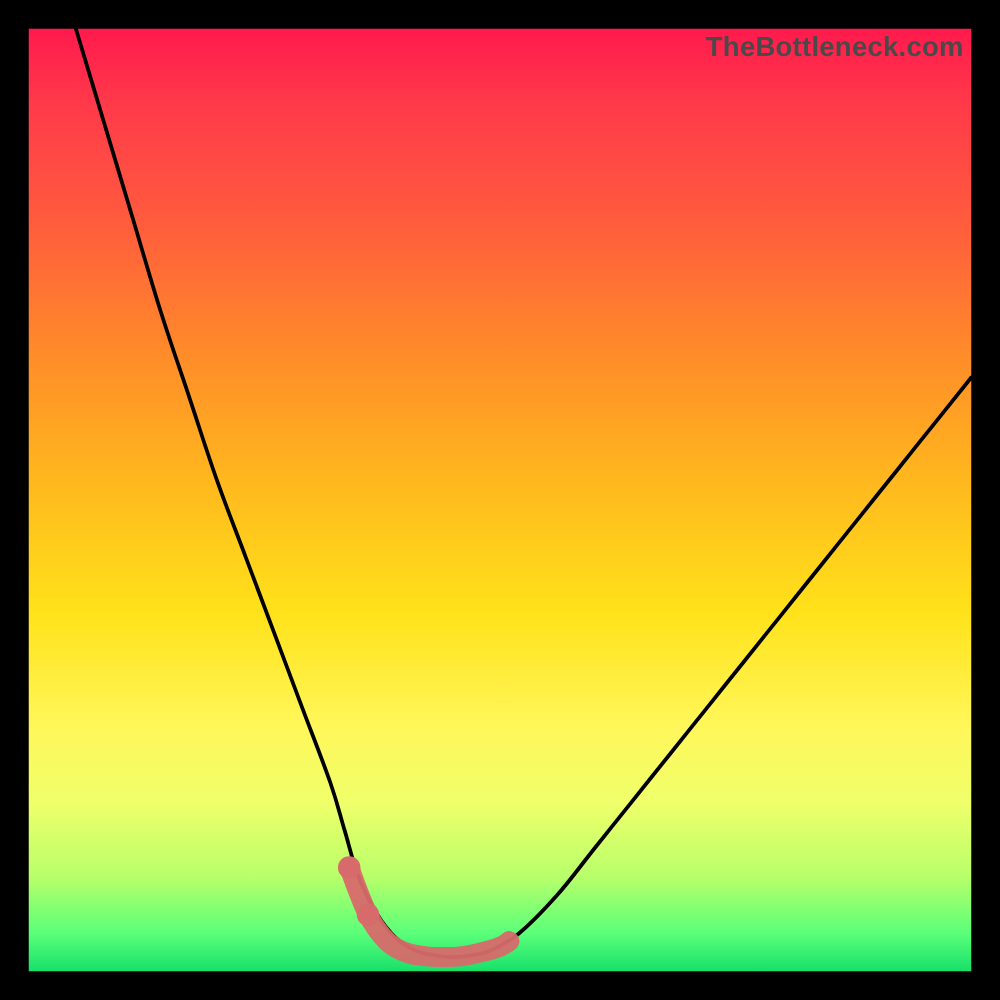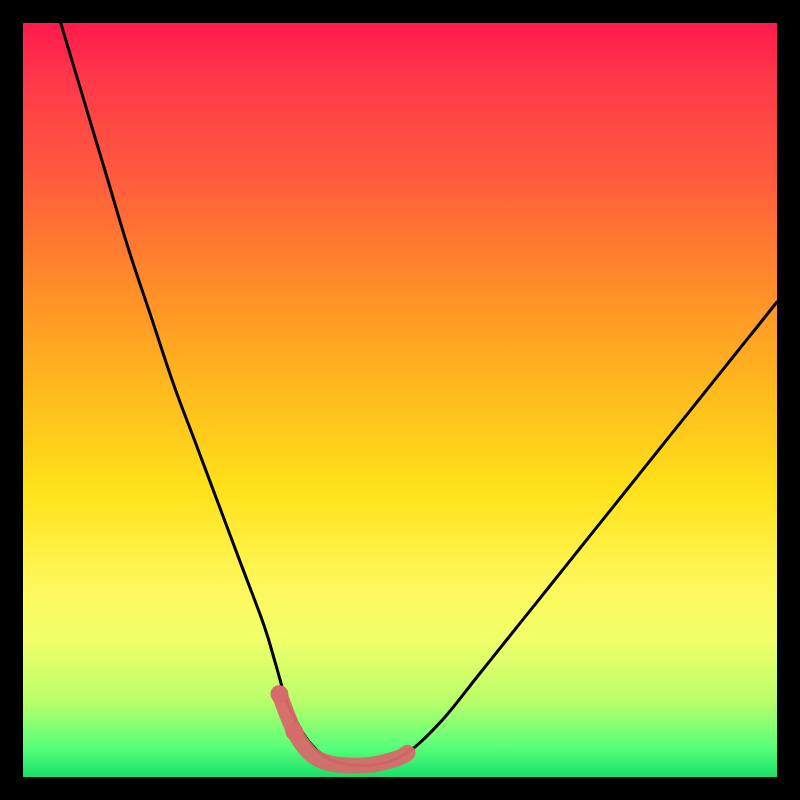--- a/index.html
+++ b/index.html
@@ -58,20 +58,21 @@
     width: 754px;
     height: 754px;
     overflow: visible;
   }
 </style>
 </head>
 <body>
 
 <div class="frame">
   <div class="plot-area">
+    <div class="watermark">TheBottleneck.com</div>
     <svg class="curve" viewBox="0 0 754 754" preserveAspectRatio="none">
       <path id="curve-path" fill="none" stroke="#000000" stroke-width="3" stroke-linejoin="round" stroke-linecap="round" d="M 37.7,0 C 41.7716,13.571999999999996 52.1768,48.255999999999986 60.32,75.39999999999998 C 68.4632,102.54399999999997 74.79679999999999,123.65599999999995 82.94,150.79999999999995 C 91.0832,177.94399999999996 97.41680000000001,200.41320000000005 105.56000000000002,226.20000000000005 C 113.70320000000002,251.98680000000004 120.03680000000001,269.6304 128.18,294.06 C 136.3232,318.4896 142.6568,338.84759999999994 150.8,361.91999999999996 C 158.94320000000002,384.9924 165.2768,400.5248 173.42000000000002,422.24 C 181.56320000000002,443.9552 187.8968,460.8448 196.04000000000002,482.56 C 204.18320000000003,504.2752 210.5168,521.1648 218.66,542.88 C 226.8032,564.5952 235.1726,585.5564 241.28,603.2 C 247.3874,620.8436 248.5184,627.328 252.59,640.9 C 256.6616,654.472 259.14979999999997,666.3852 263.9,678.6 C 268.6502,690.8148 273.5512,699.9381999999999 278.98,708.76 C 284.40880000000004,717.5818 288.63120000000004,722.45264 294.06,727.61 C 299.48879999999997,732.76736 303.7112,734.9690400000001 309.14,737.412 C 314.56879999999995,739.85496 318.79119999999995,740.23196 324.21999999999997,741.182 C 329.6488,742.1320400000001 333.8712,742.69 339.3,742.69 C 344.72880000000004,742.69 348.95120000000003,742.1320400000001 354.38,741.182 C 359.80879999999996,740.23196 362.674,740.5335600000001 369.46,737.412 C 376.246,734.29044 382.5796,731.71176 392.08000000000004,723.84 C 401.58040000000005,715.96824 411.3824000000001,705.8947999999999 422.24000000000007,693.68 C 433.09760000000006,681.4652 441.5424,669.552 452.4,655.98 C 463.25759999999997,642.408 471.7024,631.852 482.56,618.28 C 493.4176,604.708 501.86240000000004,594.1519999999999 512.72,580.5799999999999 C 523.5776000000001,567.0079999999999 532.0224000000001,556.452 542.88,542.88 C 553.7375999999999,529.308 562.1823999999999,518.752 573.04,505.17999999999995 C 583.8976,491.60799999999995 592.3424,481.052 603.2,467.48 C 614.0576000000001,453.908 622.5024000000001,443.35200000000003 633.36,429.78000000000003 C 644.2176,416.208 652.6623999999999,405.65200000000004 663.52,392.08000000000004 C 674.3776,378.50800000000004 682.8224000000001,367.952 693.6800000000001,354.38 C 704.5376,340.808 712.9824,330.252 723.8399999999999,316.68 C 734.6975999999999,303.108 748.5712,285.766 754,278.98"></path>
       <g id="markers">
           <path d="M 256.36,671.06 C 259.0744,677.846 266.01120000000003,698.17384 271.44,708.76 C 276.86879999999996,719.3461599999999 281.09119999999996,724.4431999999999 286.52,729.872 C 291.9488,735.3008 296.1712,736.74848 301.6,738.92 C 307.02880000000005,741.09152 311.25120000000004,741.2574 316.68,741.936 C 322.1088,742.6146000000001 326.33119999999997,742.69 331.76,742.69 C 337.1888,742.69 341.41120000000006,742.6146000000001 346.84000000000003,741.936 C 352.2688,741.2574 356.4912,740.2772 361.91999999999996,738.92 C 367.3487999999999,737.5627999999999 372.9284,736.02464 377,734.396 C 381.0716,732.7673599999999 383.18280000000004,730.6863199999999 384.54,729.872" fill="none" stroke="#d76a6a" stroke-width="16" stroke-linecap="round" stroke-linejoin="round" opacity="0.95"></path>
           <circle cx="256.36" cy="671.06" r="9" fill="#d76a6a"></circle>
           <circle cx="271.44" cy="708.76" r="9" fill="#d76a6a"></circle>
         </g>
     </svg>
   </div>
 </div>

